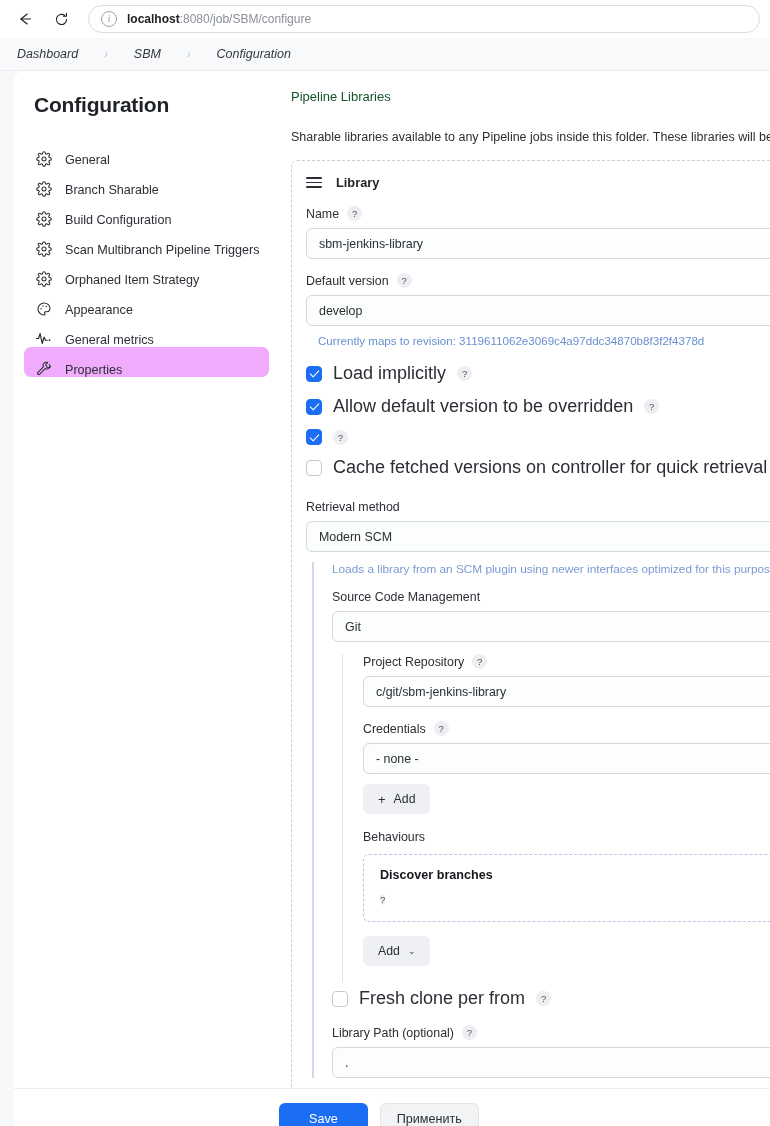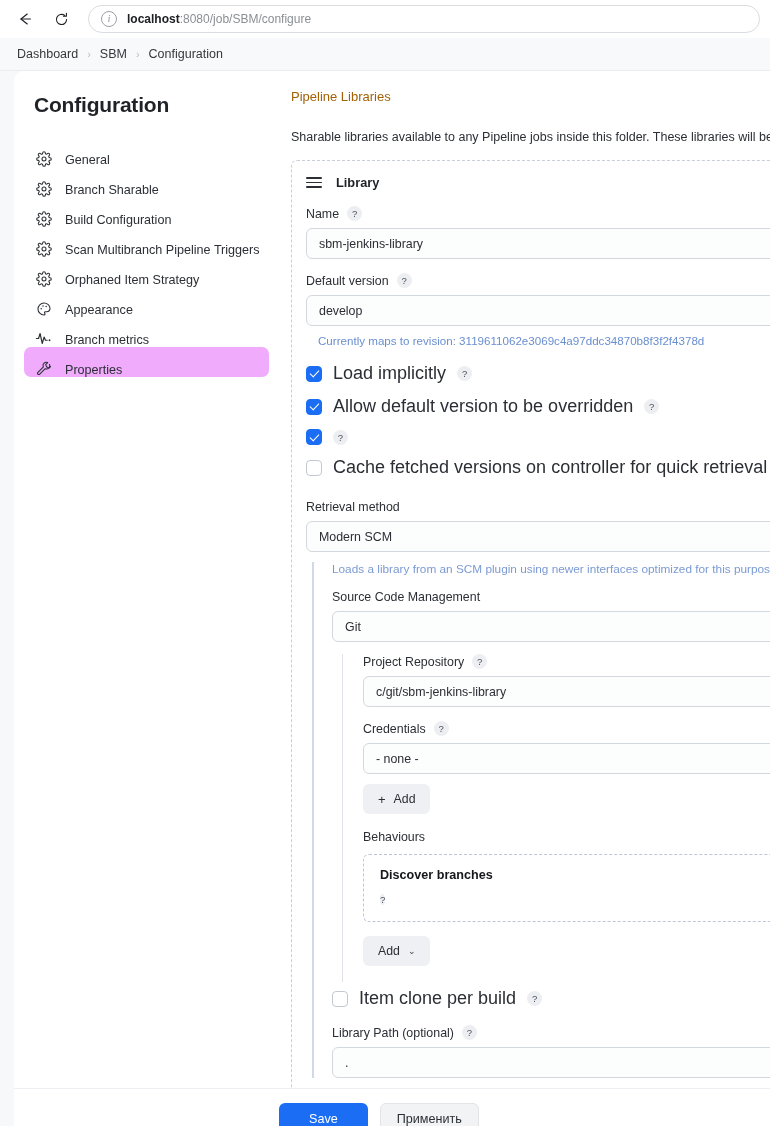--- a/index.html
+++ b/index.html
@@ -59,21 +59,22 @@
     height: 1088px;
     background: #f7f8f9;
   }
   .breadcrumb-bar {
     height: 33px;
     background: #f8f9fa;
     border-bottom: 1px solid #ebecef;
     display: flex;
     align-items: center;
     padding-left: 17px;
-    gap: 9px;
+    gap: 26px;
+    font-style: italic;
   }
   .crumb { font-size: 12.5px; color: #35383d; white-space: nowrap; }
   .crumb-sep { font-size: 11px; color: #b9bec5; }
 
   .page-card {
     position: absolute;
     left: 14px; right: 0; top: 33px;
     height: 1077px;
     background: #ffffff;
     border-radius: 10px 0 0 10px;
@@ -110,21 +111,21 @@
   .side-item .ico { width: 17px; height: 17px; flex: 0 0 17px; display:flex; align-items:center; justify-content:center; color:#2b2f35; }
   .side-label { font-size: 12.6px; color: #2b2f35; white-space: nowrap; }
 
   
   .main {
     flex: 1 1 auto;
     padding: 18px 0 0 12px;
     min-width: 0;
     overflow: hidden;
   }
-  .section-title { font-size: 13px; color: #a16207; margin-bottom: 26px; }
+  .section-title { font-size: 13px; color: #14532d; margin-bottom: 26px; }
   .section-desc { font-size: 12.5px; color: #2b2f35; white-space: nowrap; margin-bottom: 16px; }
 
   .lib-card {
     border: 1px dashed #c9ced6;
     border-radius: 6px;
     padding: 14px 0 16px 14px;
     margin-right: -40px;
   }
   .card-head { display: flex; align-items: center; gap: 14px; margin-bottom: 16px; }
   .hamburger { width: 16px; display:flex; flex-direction:column; gap:3px; }
@@ -328,21 +329,21 @@
           <span class="side-label">Appearance</span>
         </div>
 
         <div class="side-item">
           <span class="ico">
             <svg width="17" height="17" viewBox="0 0 24 24" fill="none" stroke="#2b2f35" stroke-width="1.7" stroke-linecap="round" stroke-linejoin="round">
                 <path d="M2 12h3l2.2-7 3 14 2.6-9 2 4.5h2.4"></path>
                 <circle cx="20.5" cy="14.5" r="1.3" fill="#2b2f35" stroke="none"></circle>
               </svg>
           </span>
-          <span class="side-label">Branch metrics</span>
+          <span class="side-label">General metrics</span>
         </div>
 
         <div class="side-item active">
           <span class="ico">
             <svg width="16" height="16" viewBox="0 0 24 24" fill="none" stroke="#2b2f35" stroke-width="1.6" stroke-linecap="round" stroke-linejoin="round">
                 <path d="M20.2 5.2a4.8 4.8 0 0 1-6.4 6.3L5.6 19.7a1.9 1.9 0 1 1-2.7-2.7l8.2-8.2A4.8 4.8 0 0 1 17.5 2.4l-3 3 1.6 3.6 3.6 1.5 2.1-2.1"></path>
               </svg>
           </span>
           <span class="side-label">Properties</span>
         </div>
@@ -437,21 +438,21 @@
               </div>
 
               <button class="btn-soft">
                 <span>Add</span>
                 <span class="caret">⌄</span>
               </button>
             </div>
 
             <div class="chk-row" style="margin-top:6px;margin-bottom:16px">
               <span class="chk"></span>
-              <span class="chk-label">Item clone per build</span>
+              <span class="chk-label">Fresh clone per from</span>
               <span class="help">?</span>
             </div>
 
             <div class="fld-label">
               <span>Library Path (optional)</span>
               <span class="help">?</span>
             </div>
             <div class="input">.</div>
           </div>
         </div>

